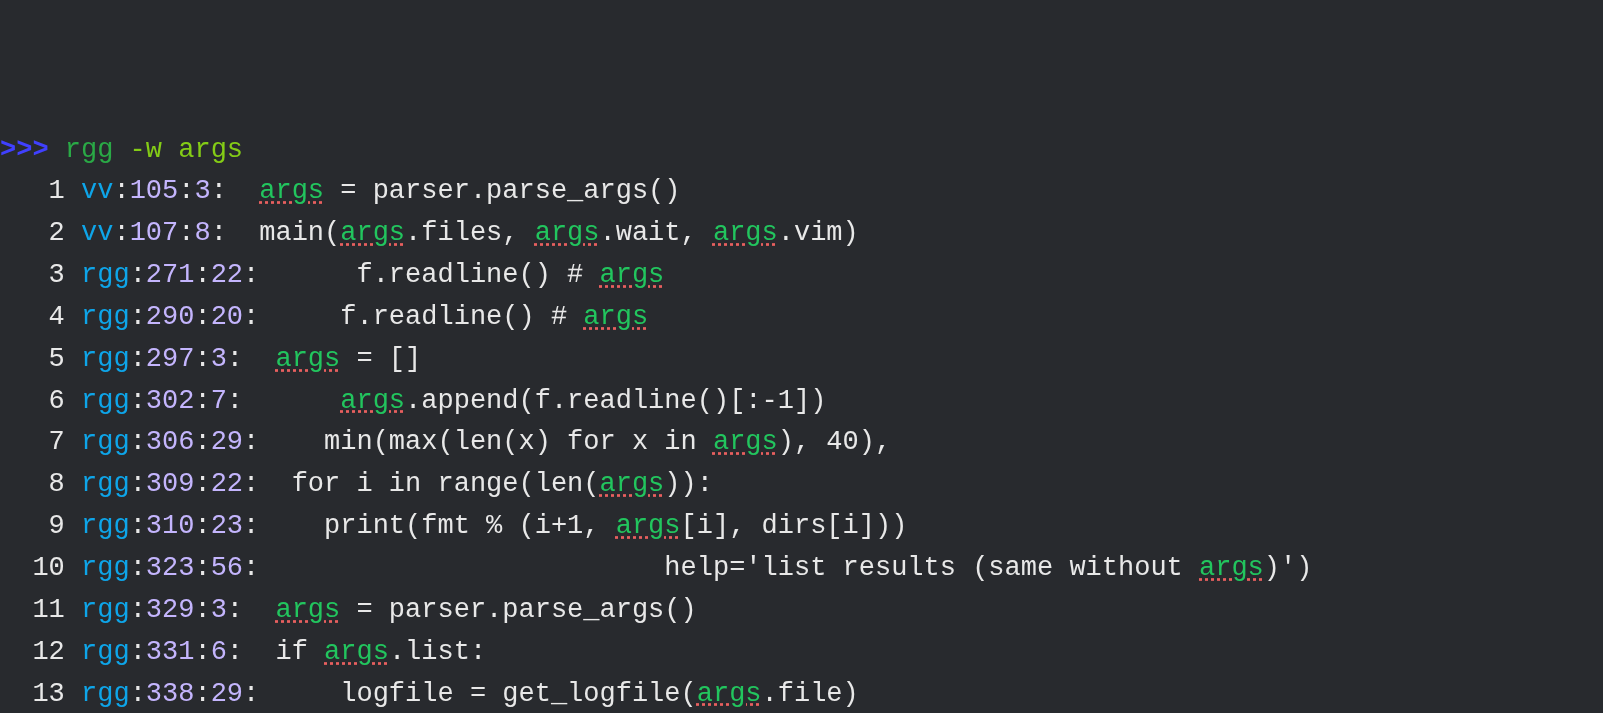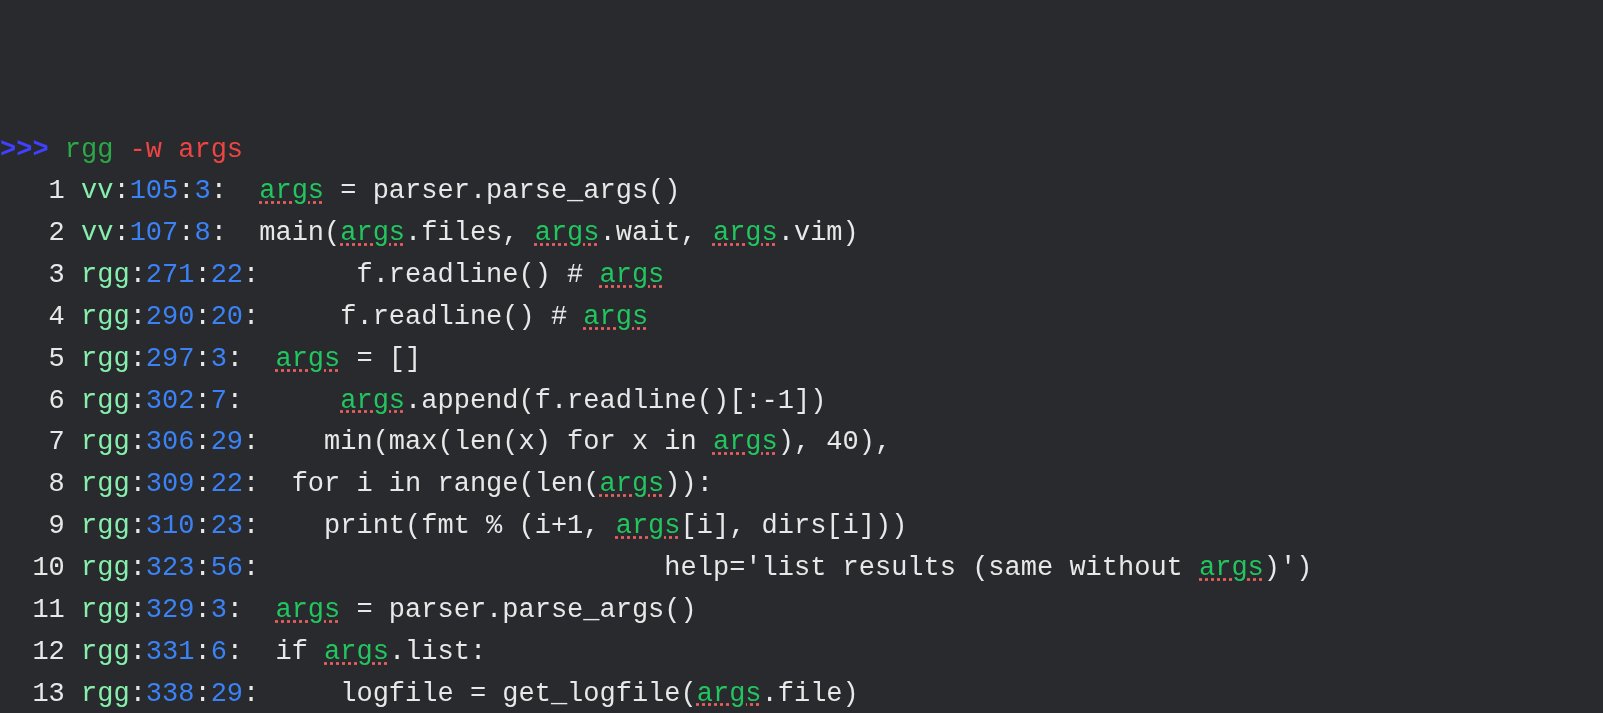--- a/index.html
+++ b/index.html
@@ -8,25 +8,25 @@
     background: #282a2e;
     font-family: 'Consolas', 'Monaco', 'Courier New', monospace;
     font-size: 27px;
     line-height: 1.55;
     color: #e8e8e8;
     white-space: pre;
     overflow: hidden;
   }
   .prompt { color: #4040ff; font-weight: bold; }
   .cmd-name { color: #2aa946; }
-  .cmd-args { color: #ef4444; }
+  .cmd-args { color: #84cc16; }
   .line-num { color: #e8e8e8; }
-  .file { color: #86efac; }
+  .file { color: #0ea5e9; }
   .sep { color: #e8e8e8; }
-  .pos { color: #3b82f6; }
+  .pos { color: #c4b5fd; }
   .code { color: #e8e8e8; }
   .match {
     color: #22c55e;
     text-decoration: underline dotted #e85f5f;
     text-underline-offset: 3px;
   }
   .row { display: block; }
 </style>
 </head>
 <body>

